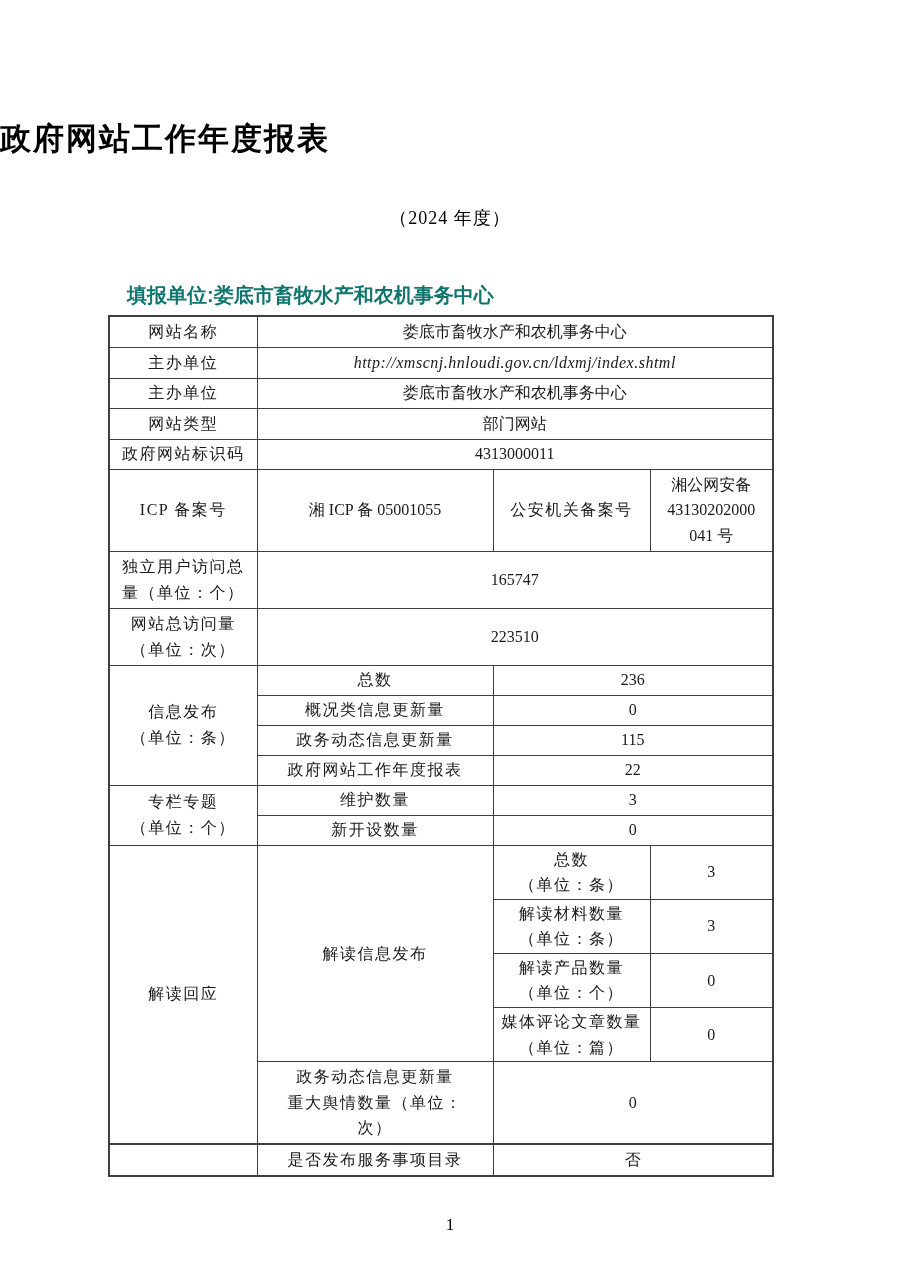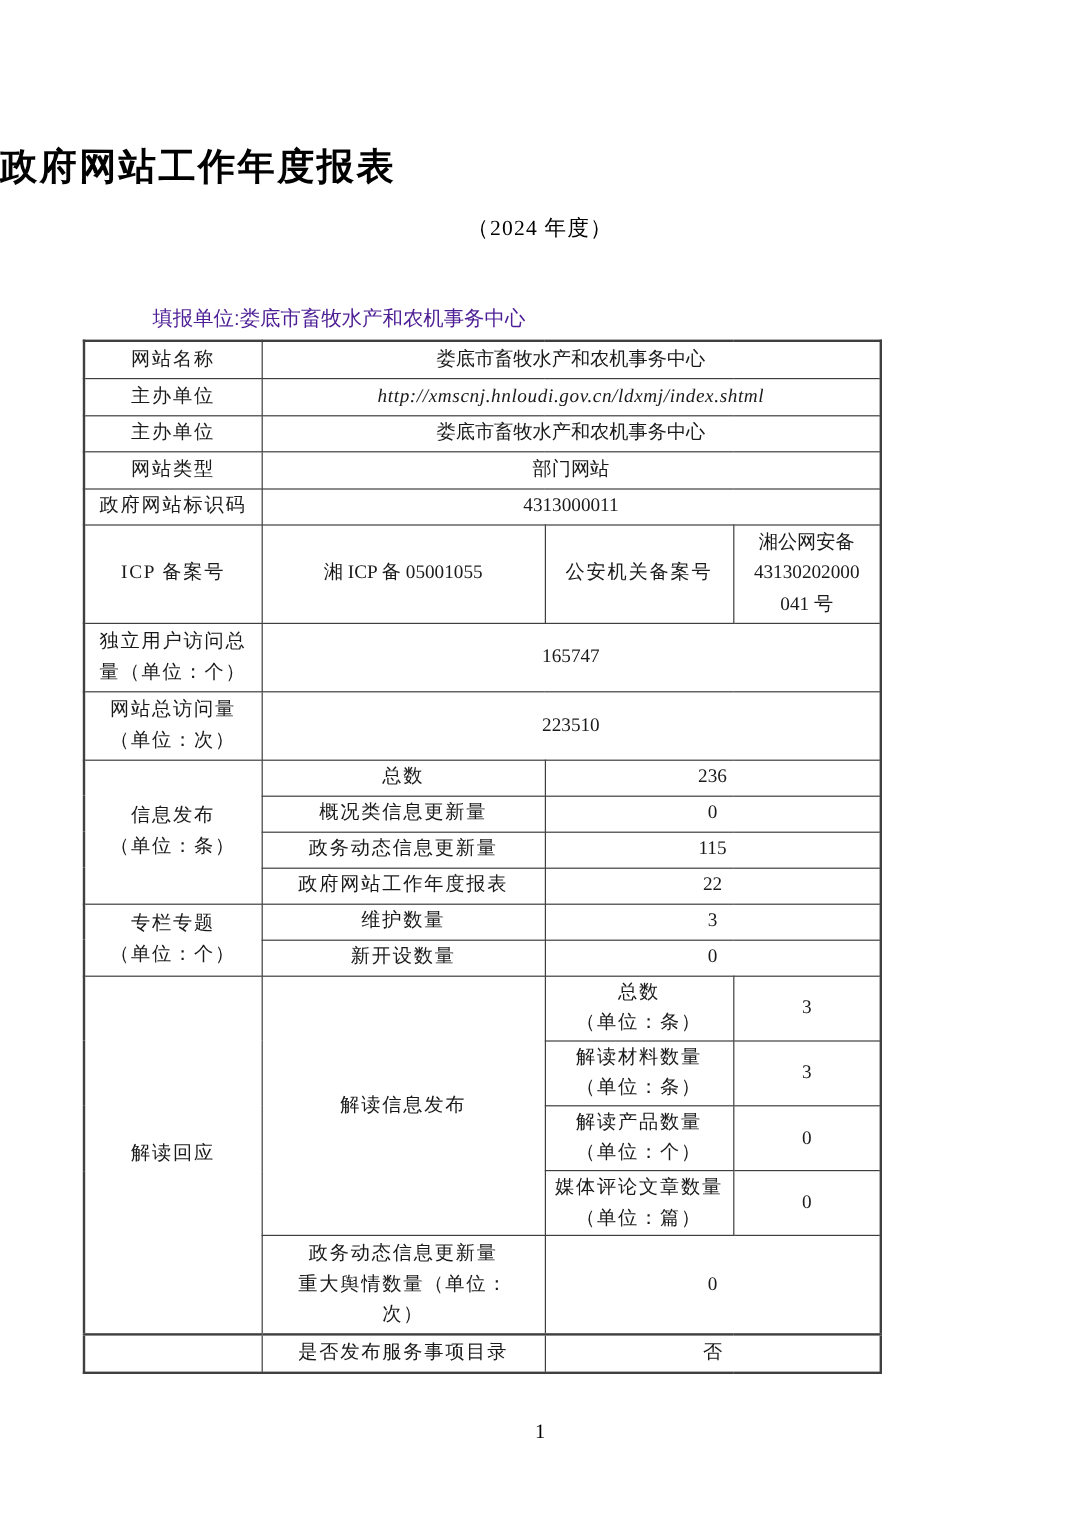--- a/index.html
+++ b/index.html
@@ -7,29 +7,29 @@
     width:900px;height:1272px;background:#ffffff;color:#111;
     font-family:"Liberation Serif","DejaVu Serif",serif;
     position:relative;overflow:hidden;
   }
   .doc-title{
     margin:118px 0 0 0;text-align:left;
     font-family:"Liberation Sans","DejaVu Sans",sans-serif;
     font-weight:bold;font-size:31px;letter-spacing:2px;color:#000;
   }
   .doc-subtitle{
-    margin-top:18px;text-align:center;font-size:18px;color:#000;letter-spacing:1px;
+    margin-top:46px;text-align:center;font-size:18px;color:#000;letter-spacing:1px;
   }
   .unit-line{
     margin:52px 0 6px 127px;
     font-family:"Liberation Sans","DejaVu Sans",sans-serif;
-    font-weight:normal;font-size:17px;color:#4c1d95;
+    font-weight:bold;font-size:20px;color:#0f766e;
   }
   table.report{
-    margin-left:69px;border-collapse:collapse;table-layout:fixed;
+    margin-left:108px;border-collapse:collapse;table-layout:fixed;
     width:664px;border:2px solid #3f3f3f;
   }
   table.report td{
     border:1px solid #3f3f3f;text-align:center;vertical-align:middle;
     font-size:16px;line-height:1.6;padding:1px 3px;color:#1a1a1a;
     overflow:hidden;
   }
   td.lbl{letter-spacing:1.5px;}
   td.url-cell{font-size:16.5px;letter-spacing:0.5px;font-style:italic;}
   .ln{display:block;}

